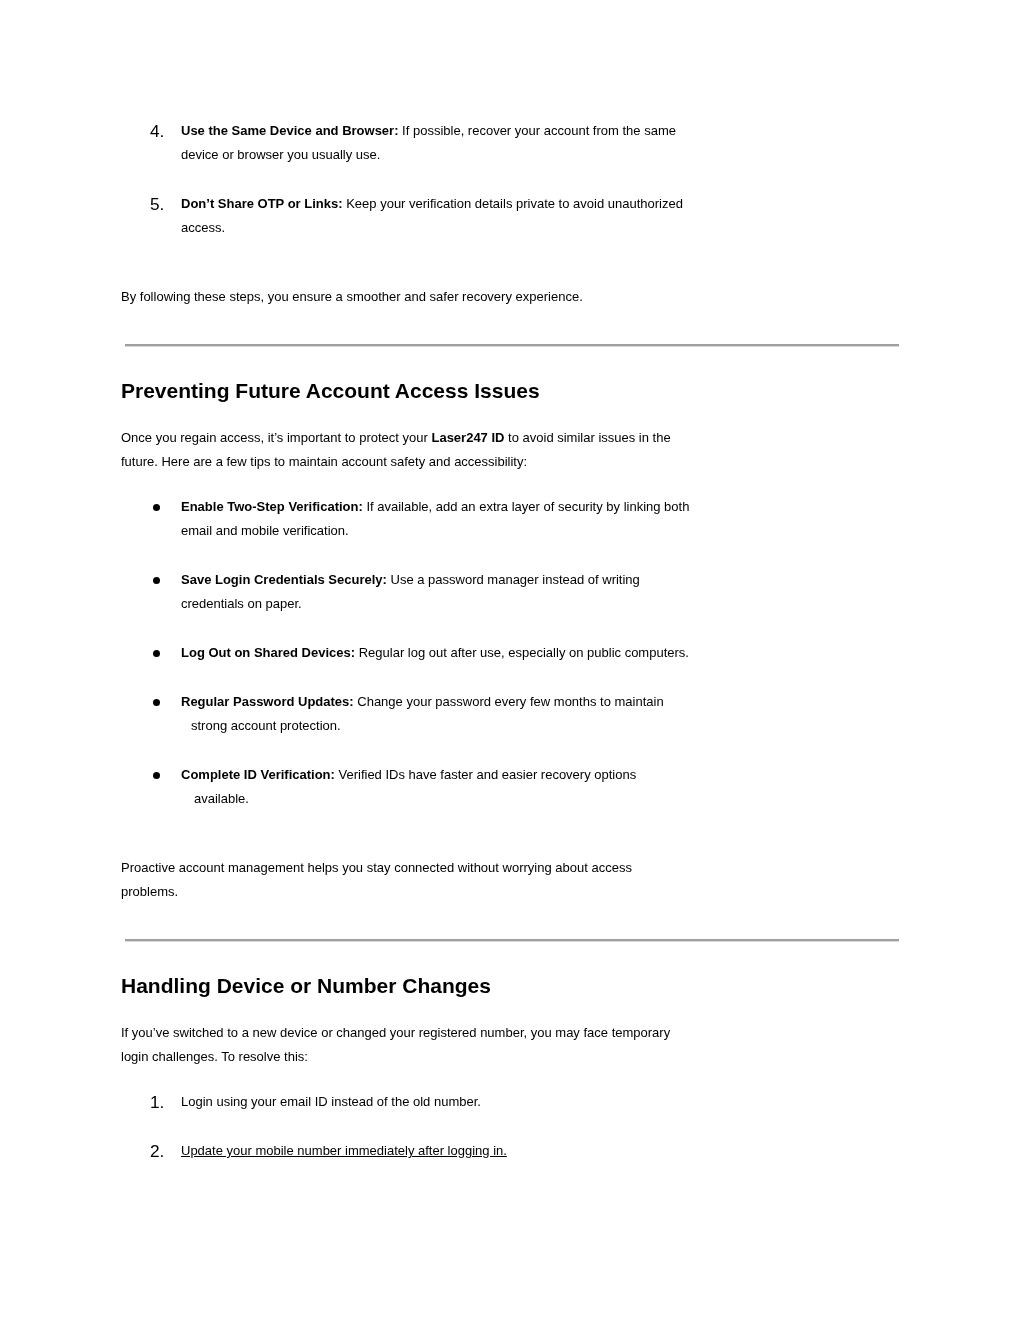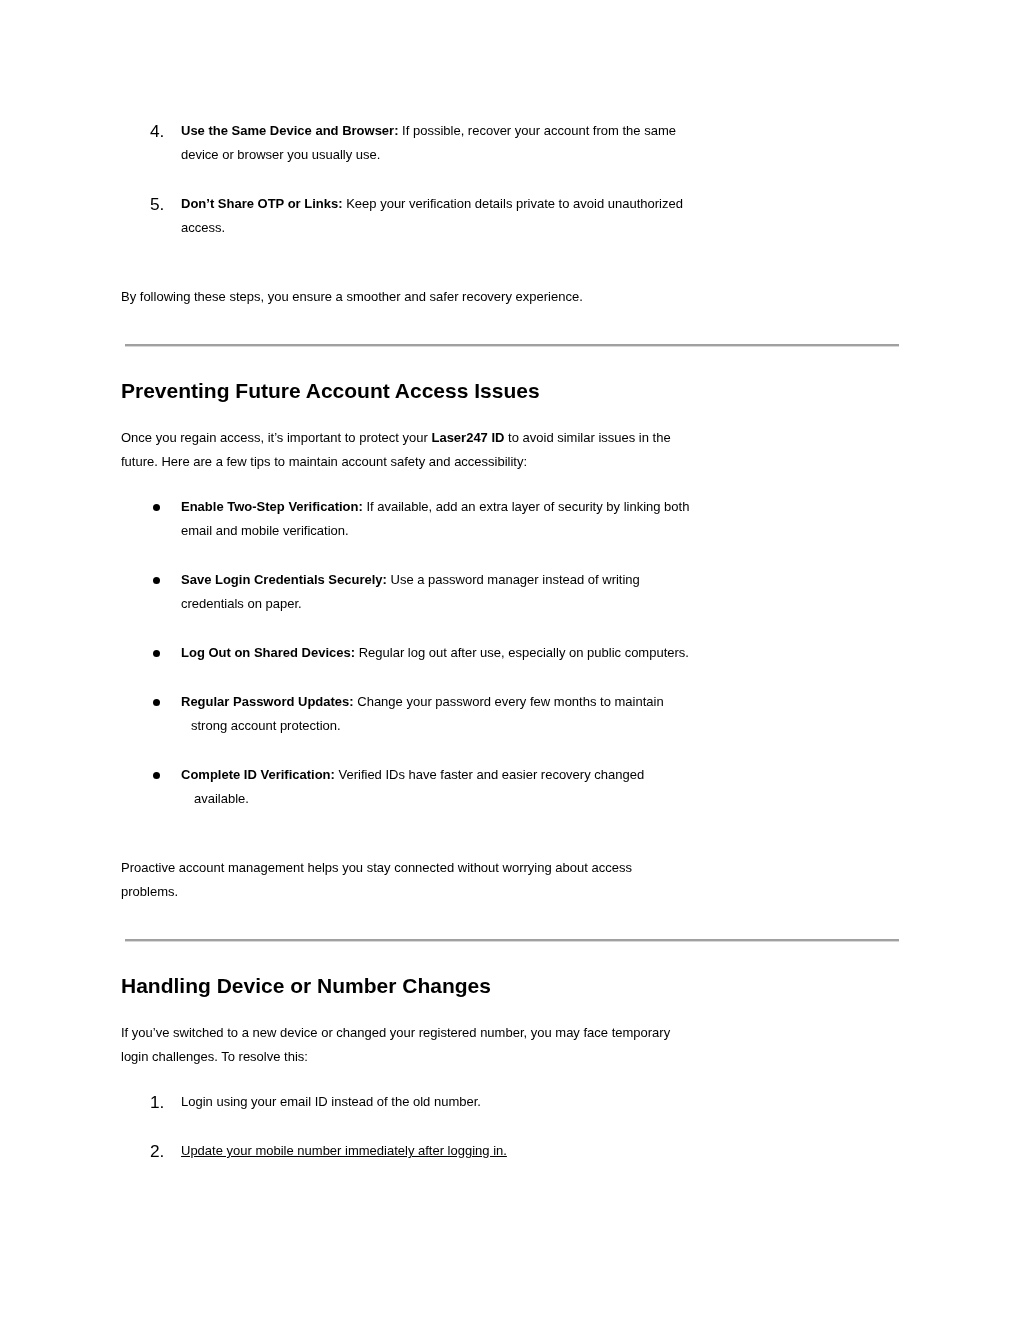--- a/index.html
+++ b/index.html
@@ -123,21 +123,21 @@
         <span class="bullet-dot" style="left:153px; top:699px;"></span>
         <div class="line" style="left:181px; top:690px;">
           <span class="b">Regular Password Updates:</span><span> Change your password every few months to maintain</span>
         </div>
         <div class="line" style="left:191px; top:714px;">strong account protection.</div>
       </div>
 
       <div>
         <span class="bullet-dot" style="left:153px; top:772px;"></span>
         <div class="line" style="left:181px; top:763px;">
-          <span class="b">Complete ID Verification:</span><span> Verified IDs have faster and easier recovery changed</span>
+          <span class="b">Complete ID Verification:</span><span> Verified IDs have faster and easier recovery options</span>
         </div>
         <div class="line" style="left:194px; top:787px;">available.</div>
       </div>
     </div>
 
     <div class="line" style="left:121px; top:856px;">Proactive account management helps you stay connected without worrying about access</div>
     <div class="line" style="left:121px; top:880px;">problems.</div>
   </div>
 
   <div class="hr" style="top:939px;"></div>

